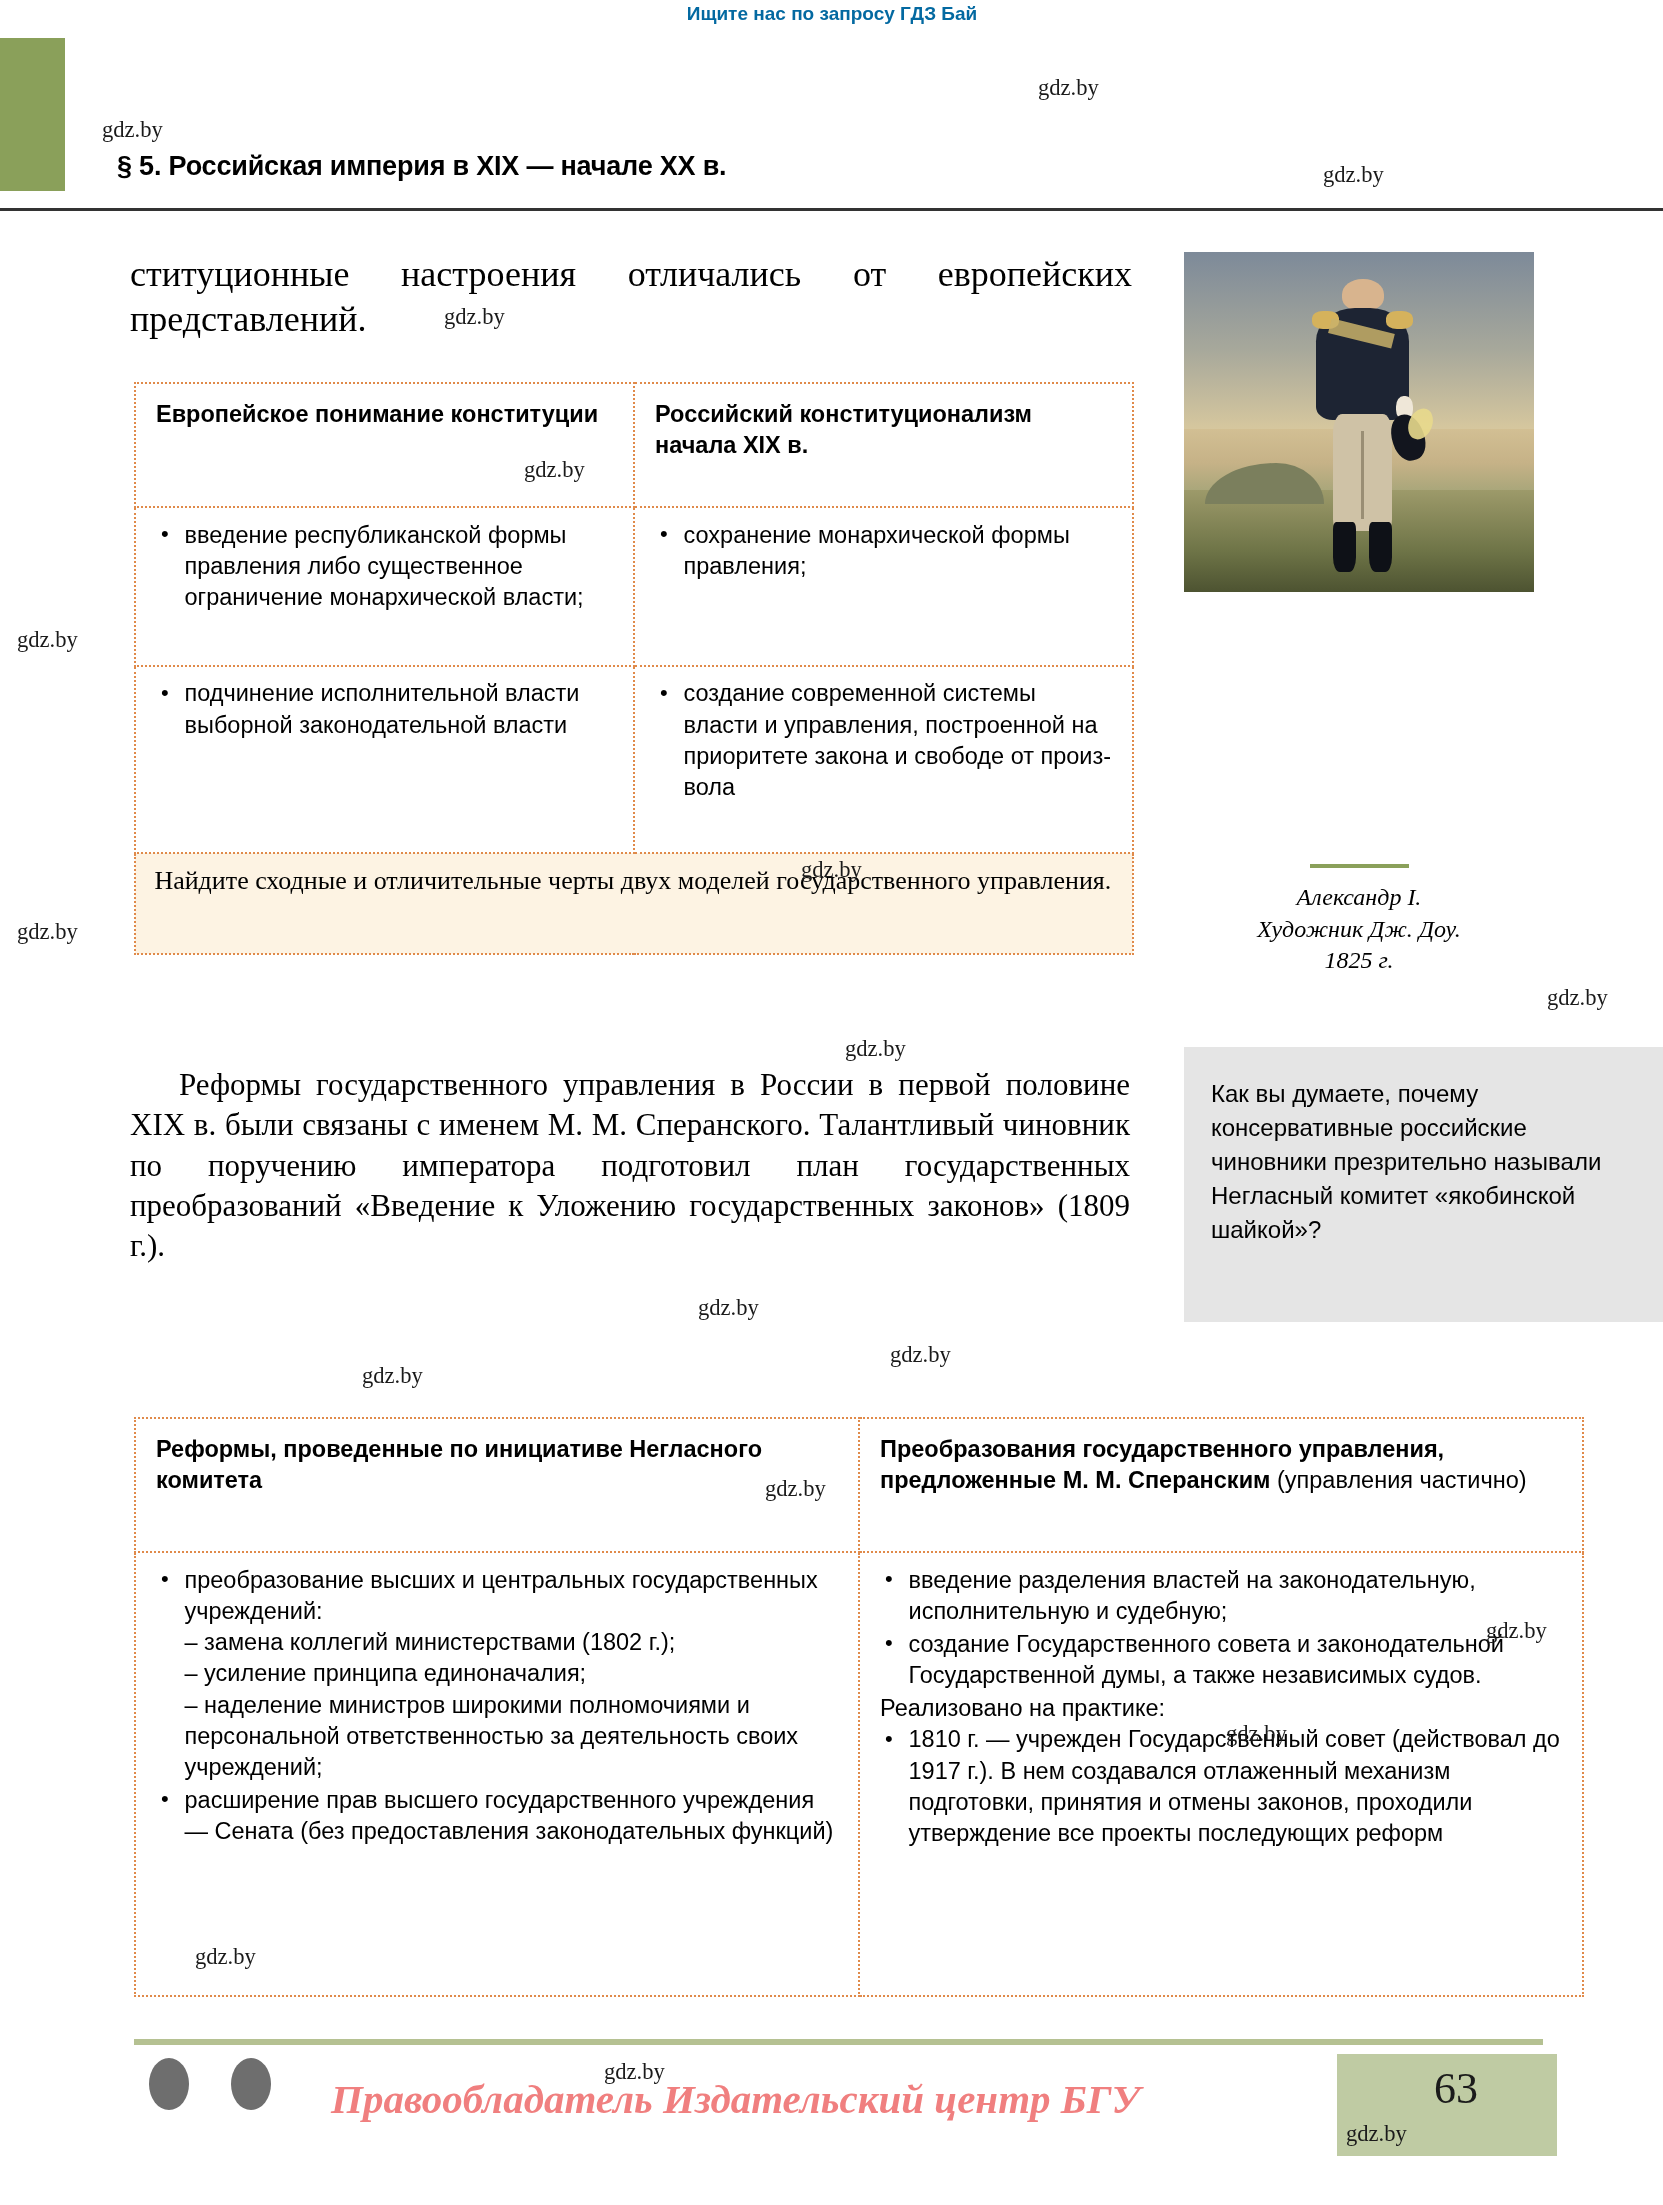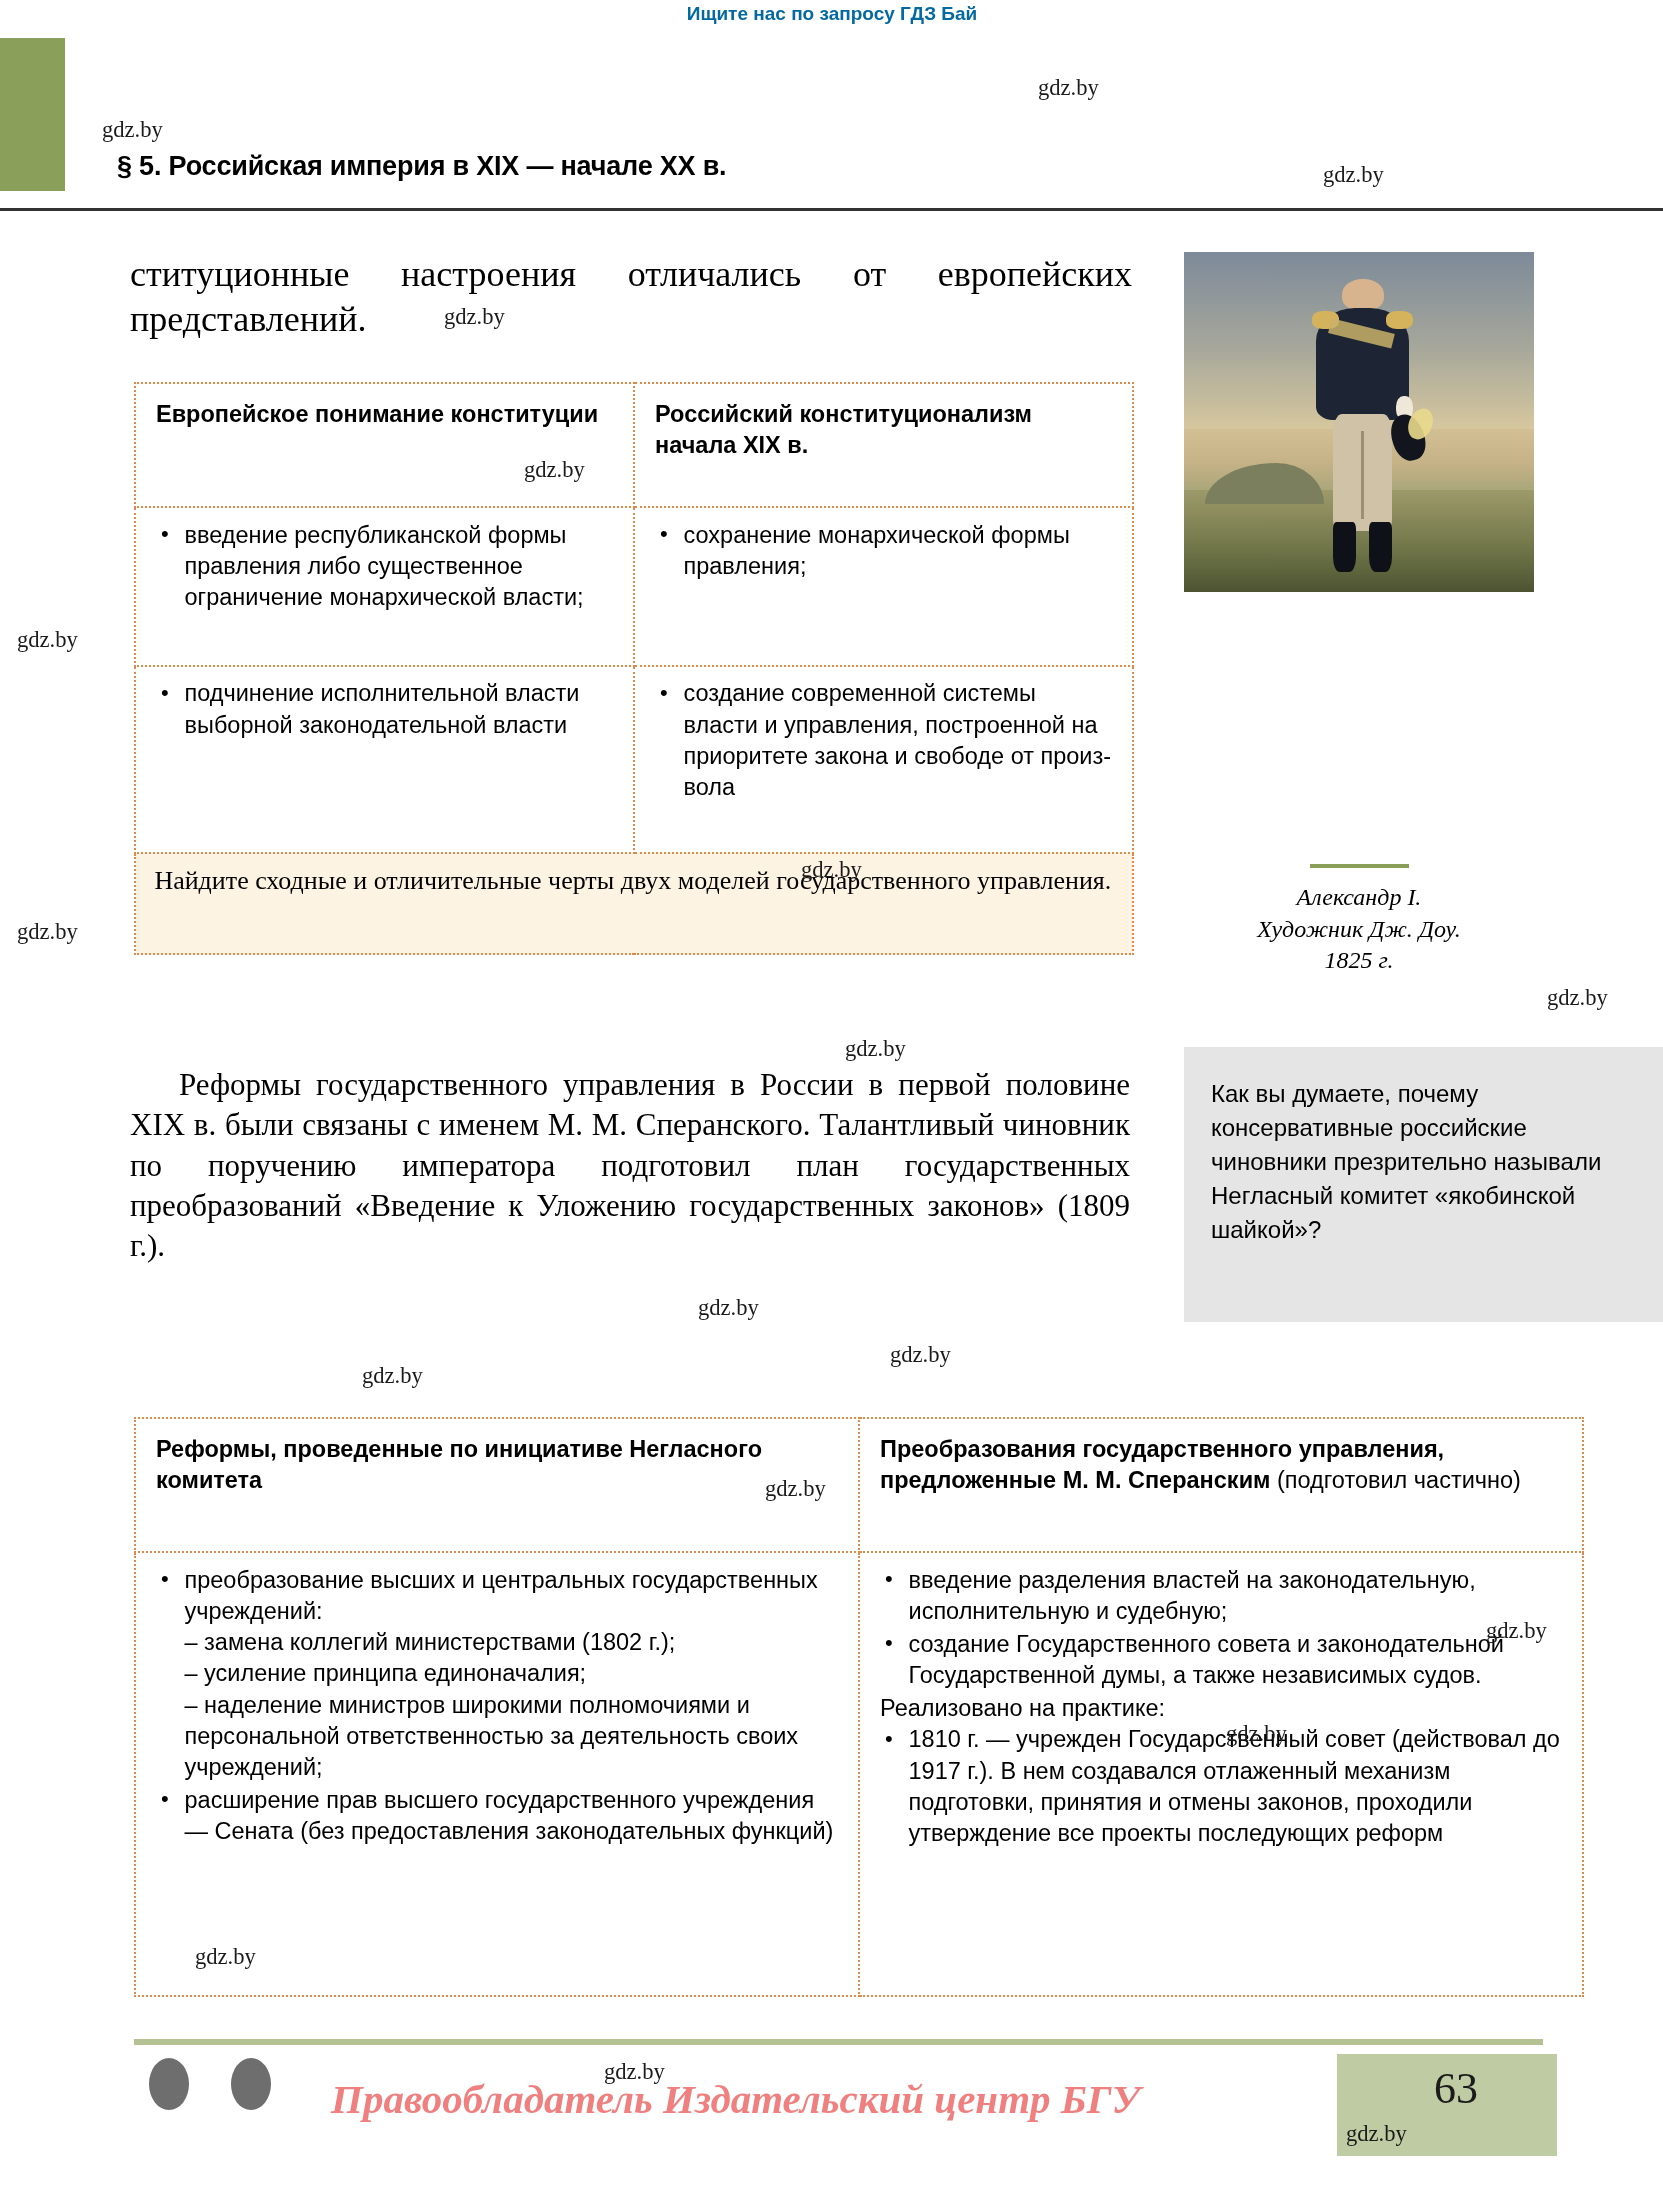--- a/index.html
+++ b/index.html
@@ -396,21 +396,21 @@
 
 <table class="dtable" style="left:134px; top:1417px; width:1449px;">
   <colgroup>
       <col style="width:724px">
       <col style="width:724px">
     </colgroup>
   <tbody>
     <tr>
       <td class="hd" style="height:102px;">Реформы, проведенные по инициативе Негласного комитета</td>
       <td class="hd">
-        <span>Преобразования государственного управления, предложенные М. М. Сперанским</span><span style="font-weight:normal"> (подготовил частично)</span>
+        <span>Преобразования государственного управления, предложенные М. М. Сперанским</span><span style="font-weight:normal"> (управления частично)</span>
       </td>
     </tr>
     <tr>
       <td style="height:415px;">
         <ul class="b">
           <li>
             <span>преобразование высших и центральных государственных учреждений:</span>
             <span class="sub">– замена коллегий министерствами (1802 г.);</span>
             <span class="sub">– усиление принципа единоначалия;</span>
             <span class="sub">– наделение министров широкими полномочиями и персональной ответственностью за деятельность своих учреждений;</span>

